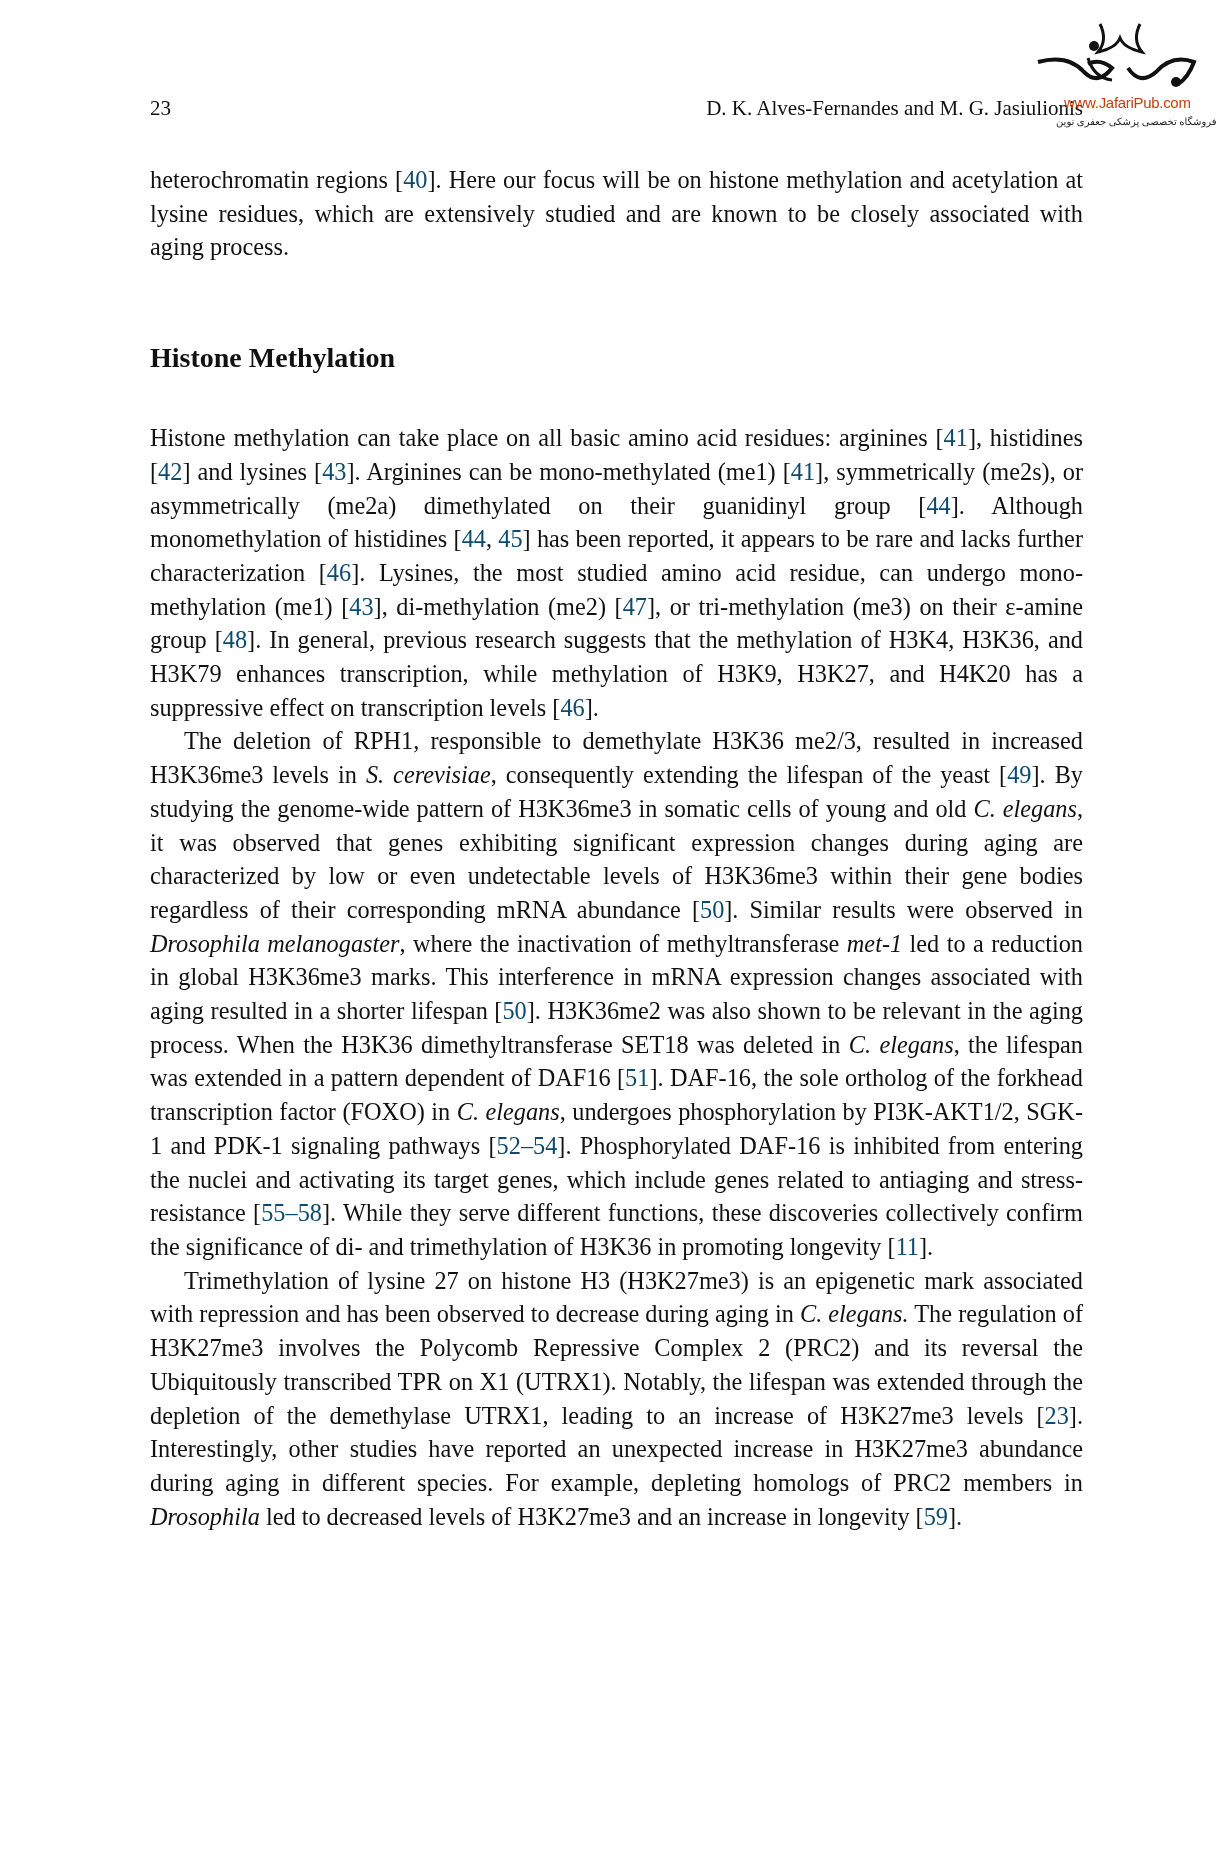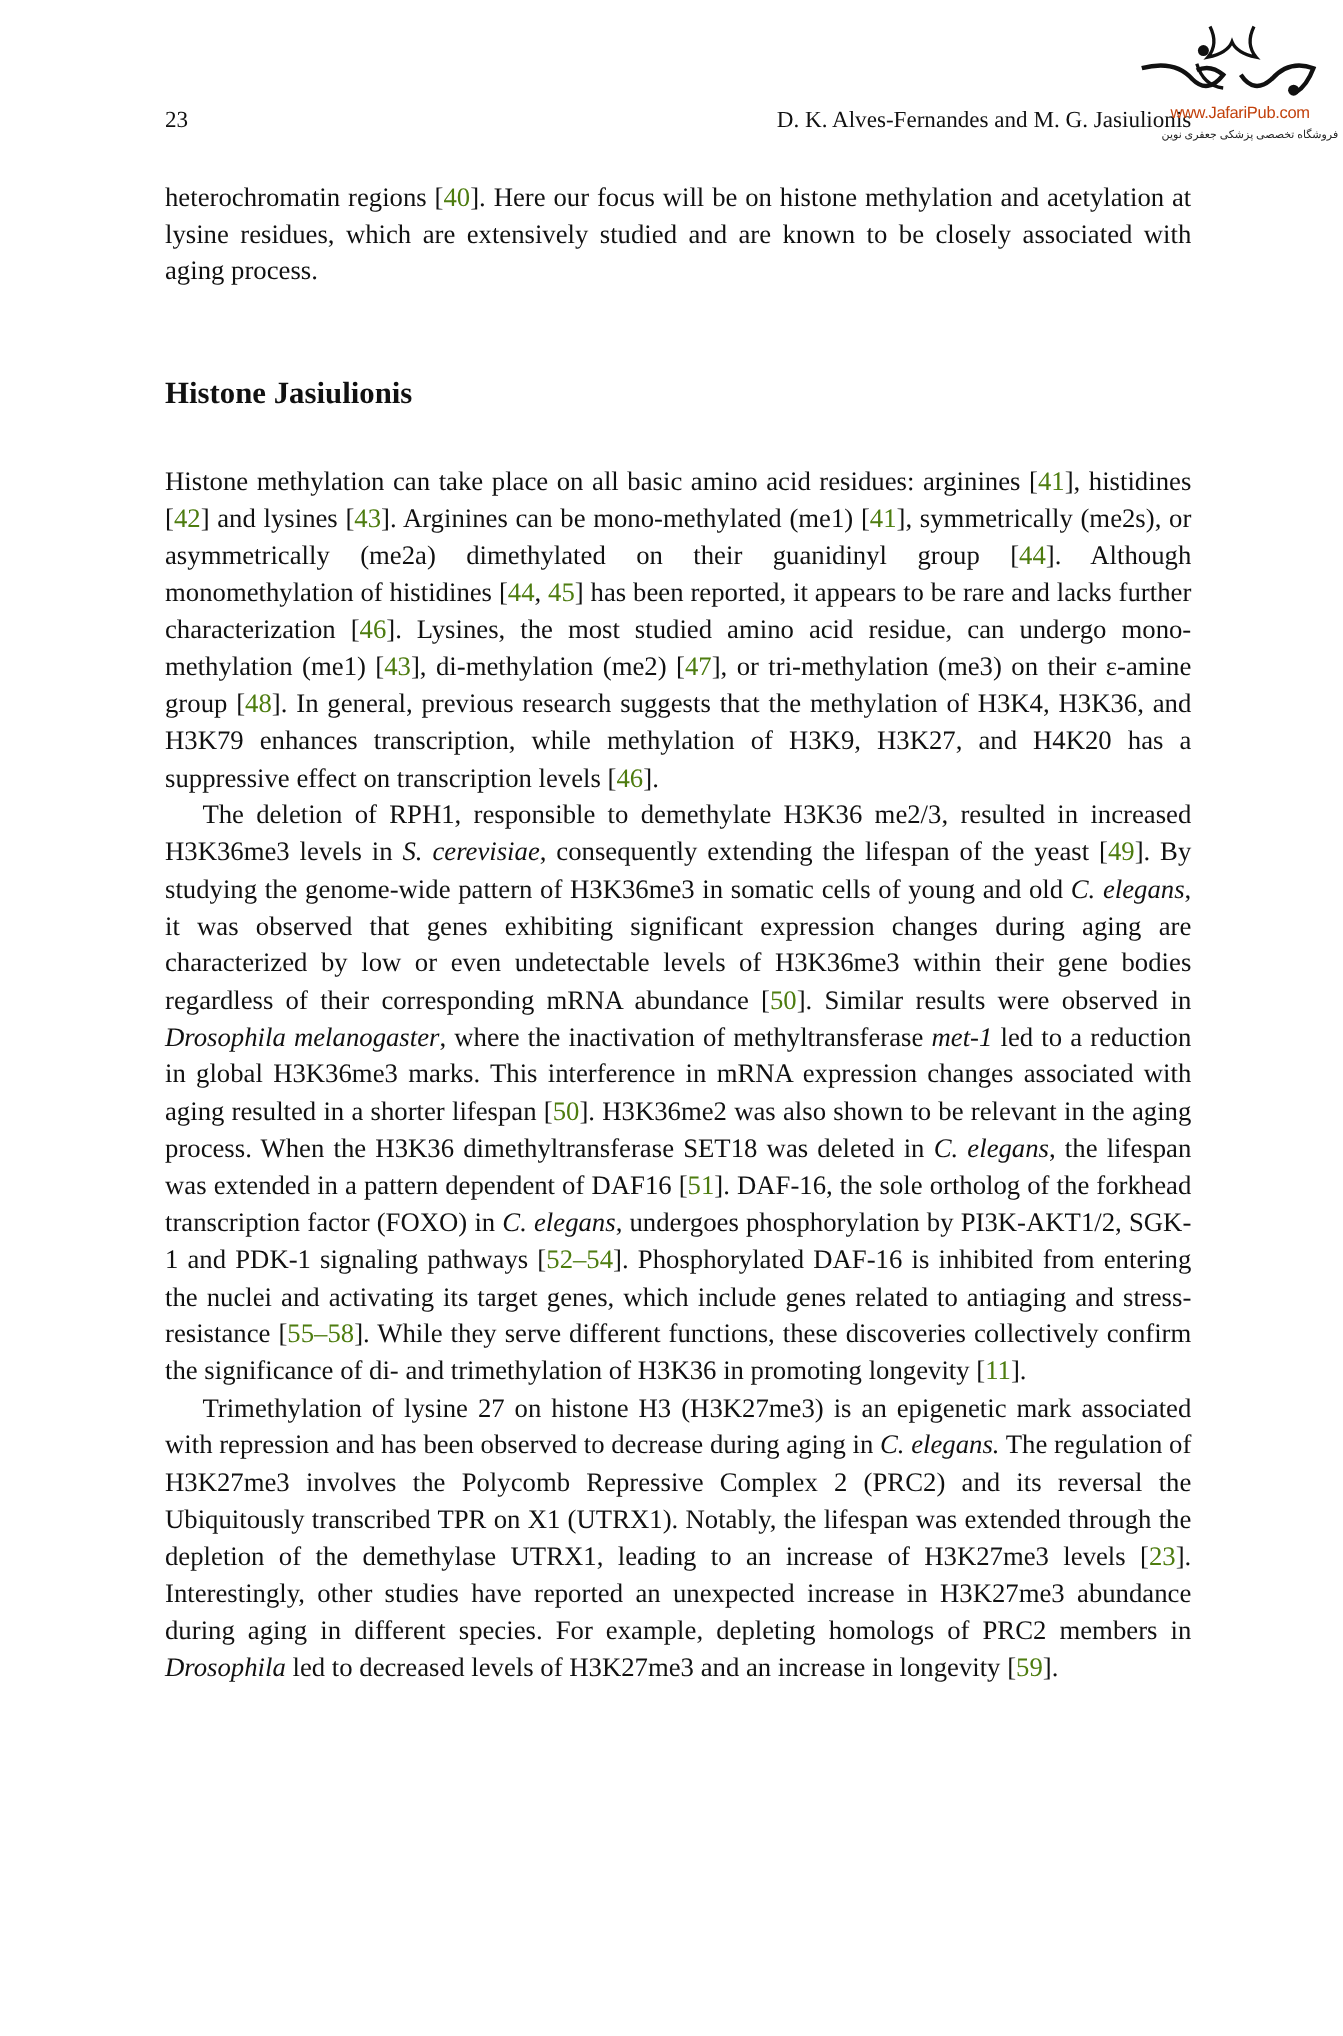--- a/index.html
+++ b/index.html
@@ -13,21 +13,21 @@
   .logo svg { position: absolute; left: 10px; top: 0; }
   .logo-url { position: absolute; left: 46px; top: 76px; font-family: "Liberation Sans", sans-serif;
               font-size: 15px; color: #c2410c; letter-spacing: -0.3px; }
   .logo-sub { position: absolute; left: 38px; top: 98px; font-family: Liberation Serif, serif;
               font-size: 10px; color: #222; direction: rtl; }
   .content { position: absolute; left: 150px; top: 163px; width: 933px; font-size: 24.3px;
              line-height: 33.7px; text-align: justify; hyphens: manual; }
   .content p { margin: 0; }
   .indent { text-indent: 34px; }
   h2 { margin: 76px 0 45px 0; font-size: 28px; font-weight: bold; line-height: 36px; }
-  .ref { color: #4d7c0f; }
+  .ref { color: #0c4a6e; }
   i { font-style: italic; }
 </style>
 </head>
 <body>
 
 <div class="header">
   <span class="page-num">23</span>
   <span class="running-head">D. K. Alves-Fernandes and M. G. Jasiulionis</span>
 </div>
 
@@ -39,17 +39,17 @@
     <path d="M60 40 Q66 60 84 62" fill="none" stroke="#111" stroke-width="3"></path>
     <circle cx="66" cy="28" r="5" fill="#111"></circle>
     <circle cx="148" cy="64" r="5" fill="#111"></circle>
   </svg>
   <span class="logo-url">www.JafariPub.com</span>
   <span class="logo-sub">فروشگاه تخصصی پزشکی جعفری نوین</span>
 </div>
 
 <div class="content">
   <p>heterochromatin regions [<span class="ref">40</span>]. Here our focus will be on histone methylation and acetylation at lysine residues, which are extensively studied and are known to be closely associated with aging process.</p>
-  <h2>Histone Jasiulionis</h2>
+  <h2>Histone Methylation</h2>
   <p>Histone methylation can take place on all basic amino acid residues: arginines [<span class="ref">41</span>], histidines [<span class="ref">42</span>] and lysines [<span class="ref">43</span>]. Arginines can be mono-methylated (me1) [<span class="ref">41</span>], symmetrically (me2s), or asymmetrically (me2a) dimethylated on their guanidinyl group [<span class="ref">44</span>]. Although monomethylation of histidines [<span class="ref">44</span>, <span class="ref">45</span>] has been reported, it appears to be rare and lacks further characterization [<span class="ref">46</span>]. Lysines, the most studied amino acid residue, can undergo mono-methylation (me1) [<span class="ref">43</span>], di-methylation (me2) [<span class="ref">47</span>], or tri-methylation (me3) on their ε-amine group [<span class="ref">48</span>]. In general, previous research suggests that the methylation of H3K4, H3K36, and H3K79 enhances tran­scription, while methylation of H3K9, H3K27, and H4K20 has a suppressive effect on transcription levels [<span class="ref">46</span>].</p>
   <p class="indent">The deletion of RPH1, responsible to demethylate H3K36 me2/3, resulted in increased H3K36me3 levels in <i>S. cerevisiae</i>, consequently extending the lifespan of the yeast [<span class="ref">49</span>]. By studying the genome-wide pattern of H3K36me3 in somatic cells of young and old <i>C. elegans</i>, it was observed that genes exhibiting significant expres­sion changes during aging are characterized by low or even undetectable levels of H3K36me3 within their gene bodies regardless of their corresponding mRNA abun­dance [<span class="ref">50</span>]. Similar results were observed in <i>Drosophila melanogaster</i>, where the inactivation of methyltransferase <i>met-1</i> led to a reduction in global H3K36me3 marks. This interference in mRNA expression changes associated with aging resulted in a shorter lifespan [<span class="ref">50</span>]. H3K36me2 was also shown to be relevant in the aging process. When the H3K36 dimethyltransferase SET18 was deleted in <i>C. elegans</i>, the lifespan was extended in a pattern dependent of DAF16 [<span class="ref">51</span>]. DAF-16, the sole ortholog of the forkhead transcription factor (FOXO) in <i>C. elegans</i>, undergoes phosphorylation by PI3K-AKT1/2, SGK-1 and PDK-1 signaling pathways [<span class="ref">52–54</span>]. Phosphorylated DAF-16 is inhibited from entering the nuclei and activating its target genes, which include genes related to antiaging and stress-resistance [<span class="ref">55–58</span>]. While they serve different functions, these discoveries collectively confirm the significance of di- and trimethylation of H3K36 in promoting longevity [<span class="ref">11</span>].</p>
   <p class="indent">Trimethylation of lysine 27 on histone H3 (H3K27me3) is an epigenetic mark associated with repression and has been observed to decrease during aging in <i>C. elegans.</i> The regulation of H3K27me3 involves the Polycomb Repressive Complex 2 (PRC2) and its reversal the Ubiquitously transcribed TPR on X1 (UTRX1). Notably, the lifespan was extended through the depletion of the demethylase UTRX1, leading to an increase of H3K27me3 levels [<span class="ref">23</span>]. Interestingly, other studies have reported an unexpected increase in H3K27me3 abundance during aging in different species. For example, depleting homologs of PRC2 members in <i>Drosophila</i> led to decreased levels of H3K27me3 and an increase in longevity [<span class="ref">59</span>].</p>
 </div>
 
 </body></html>

